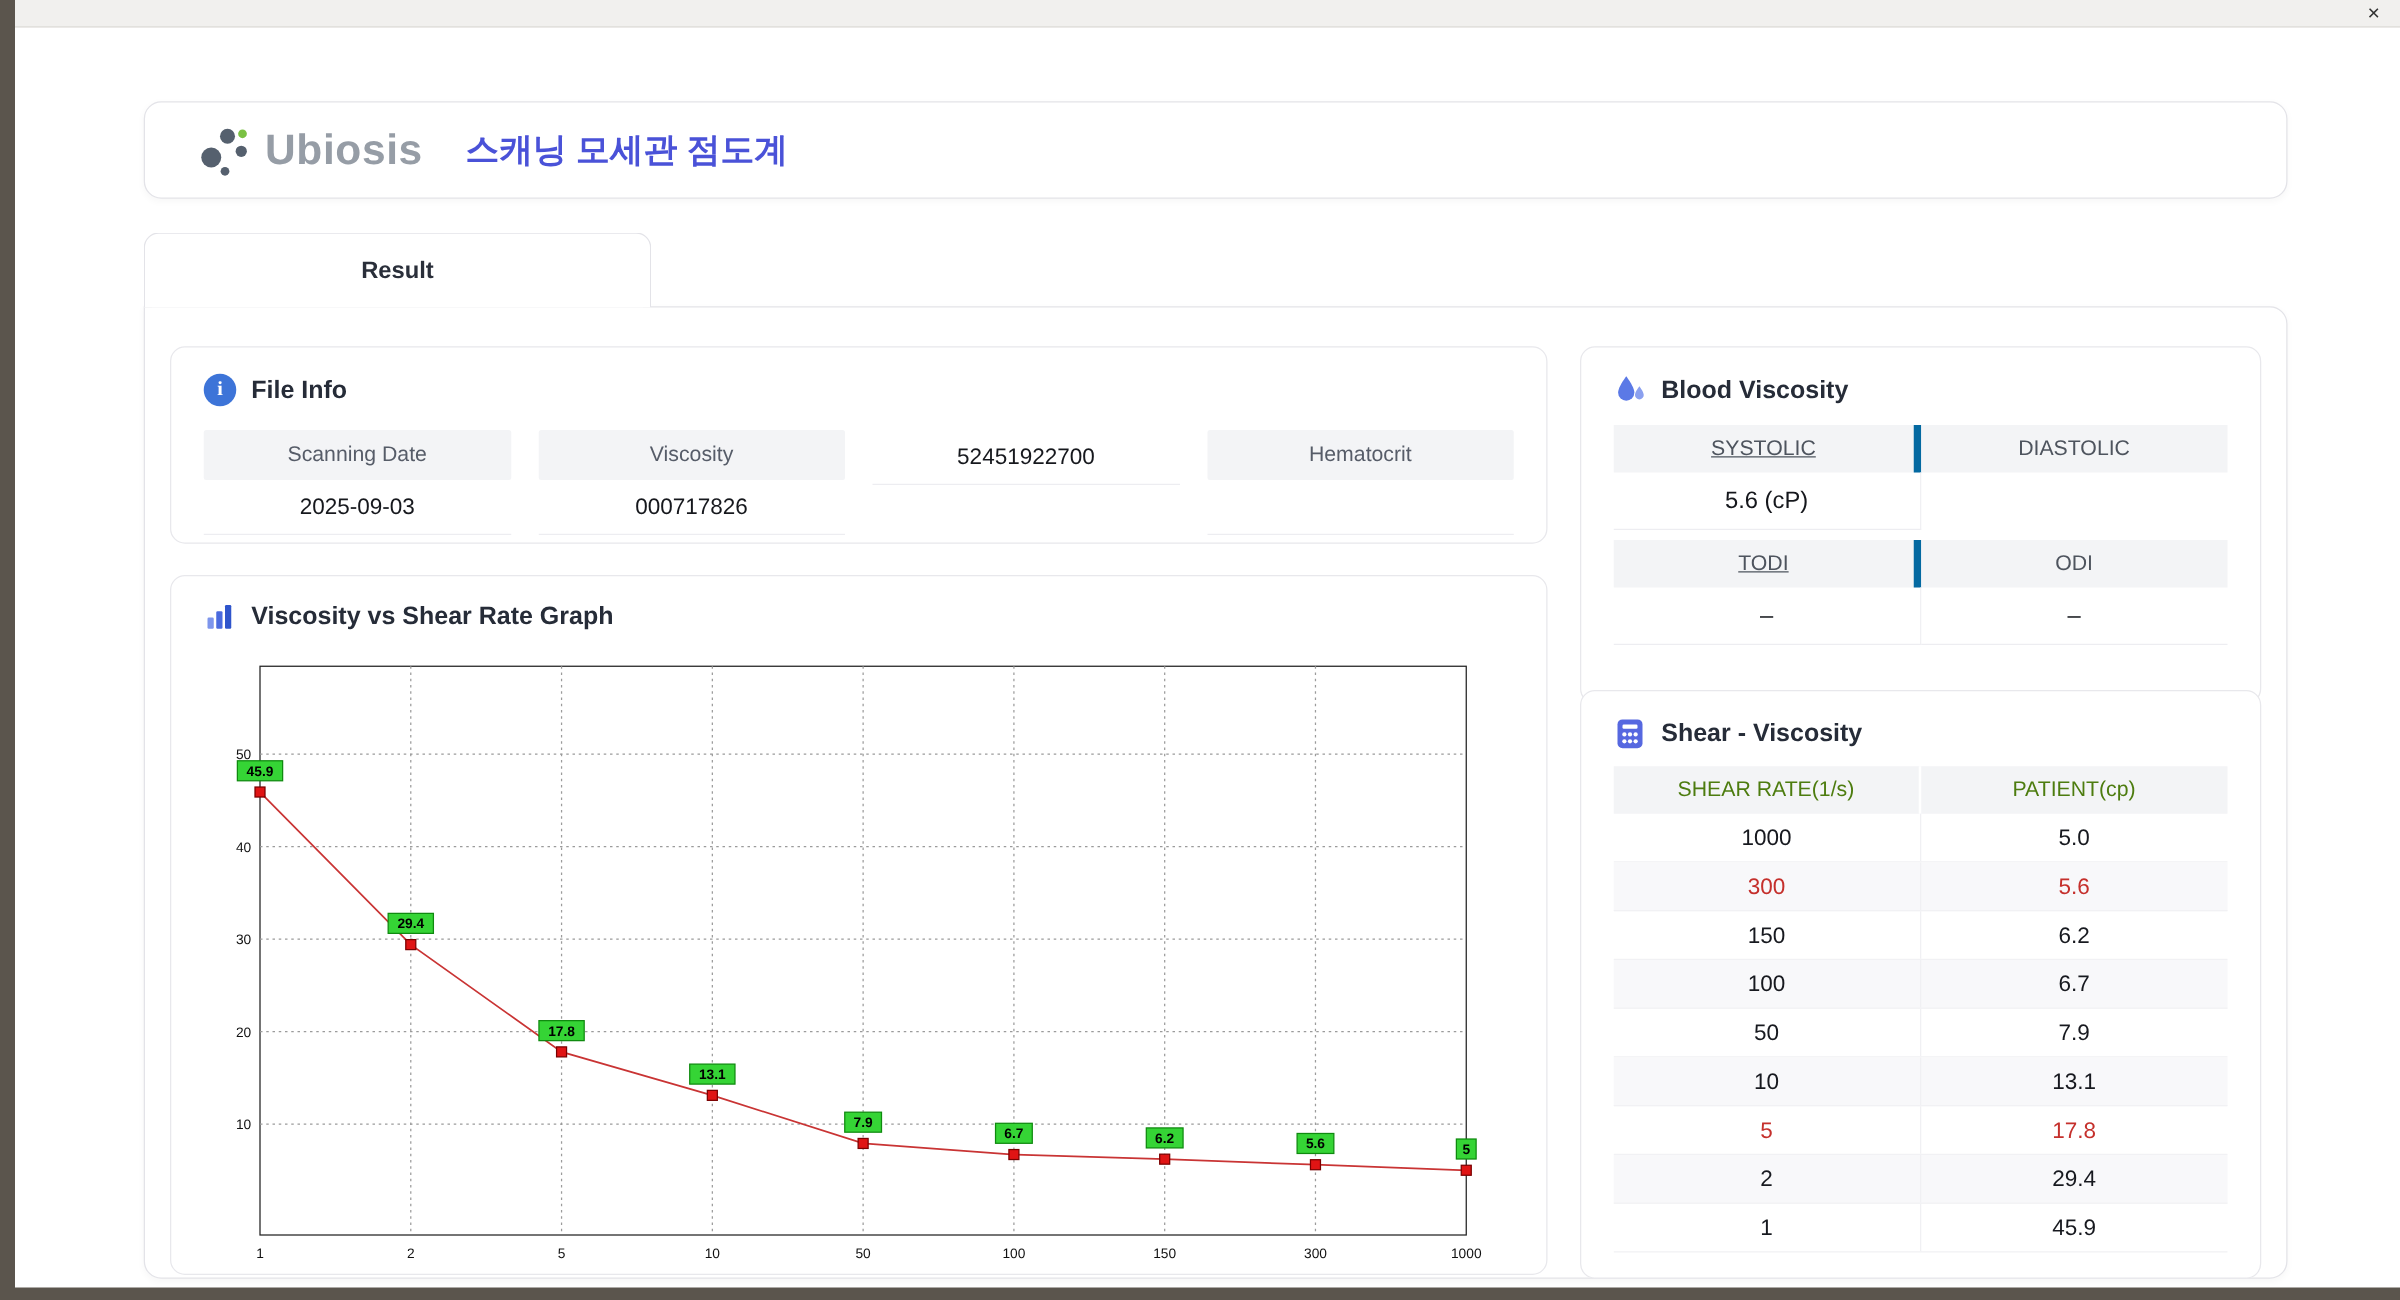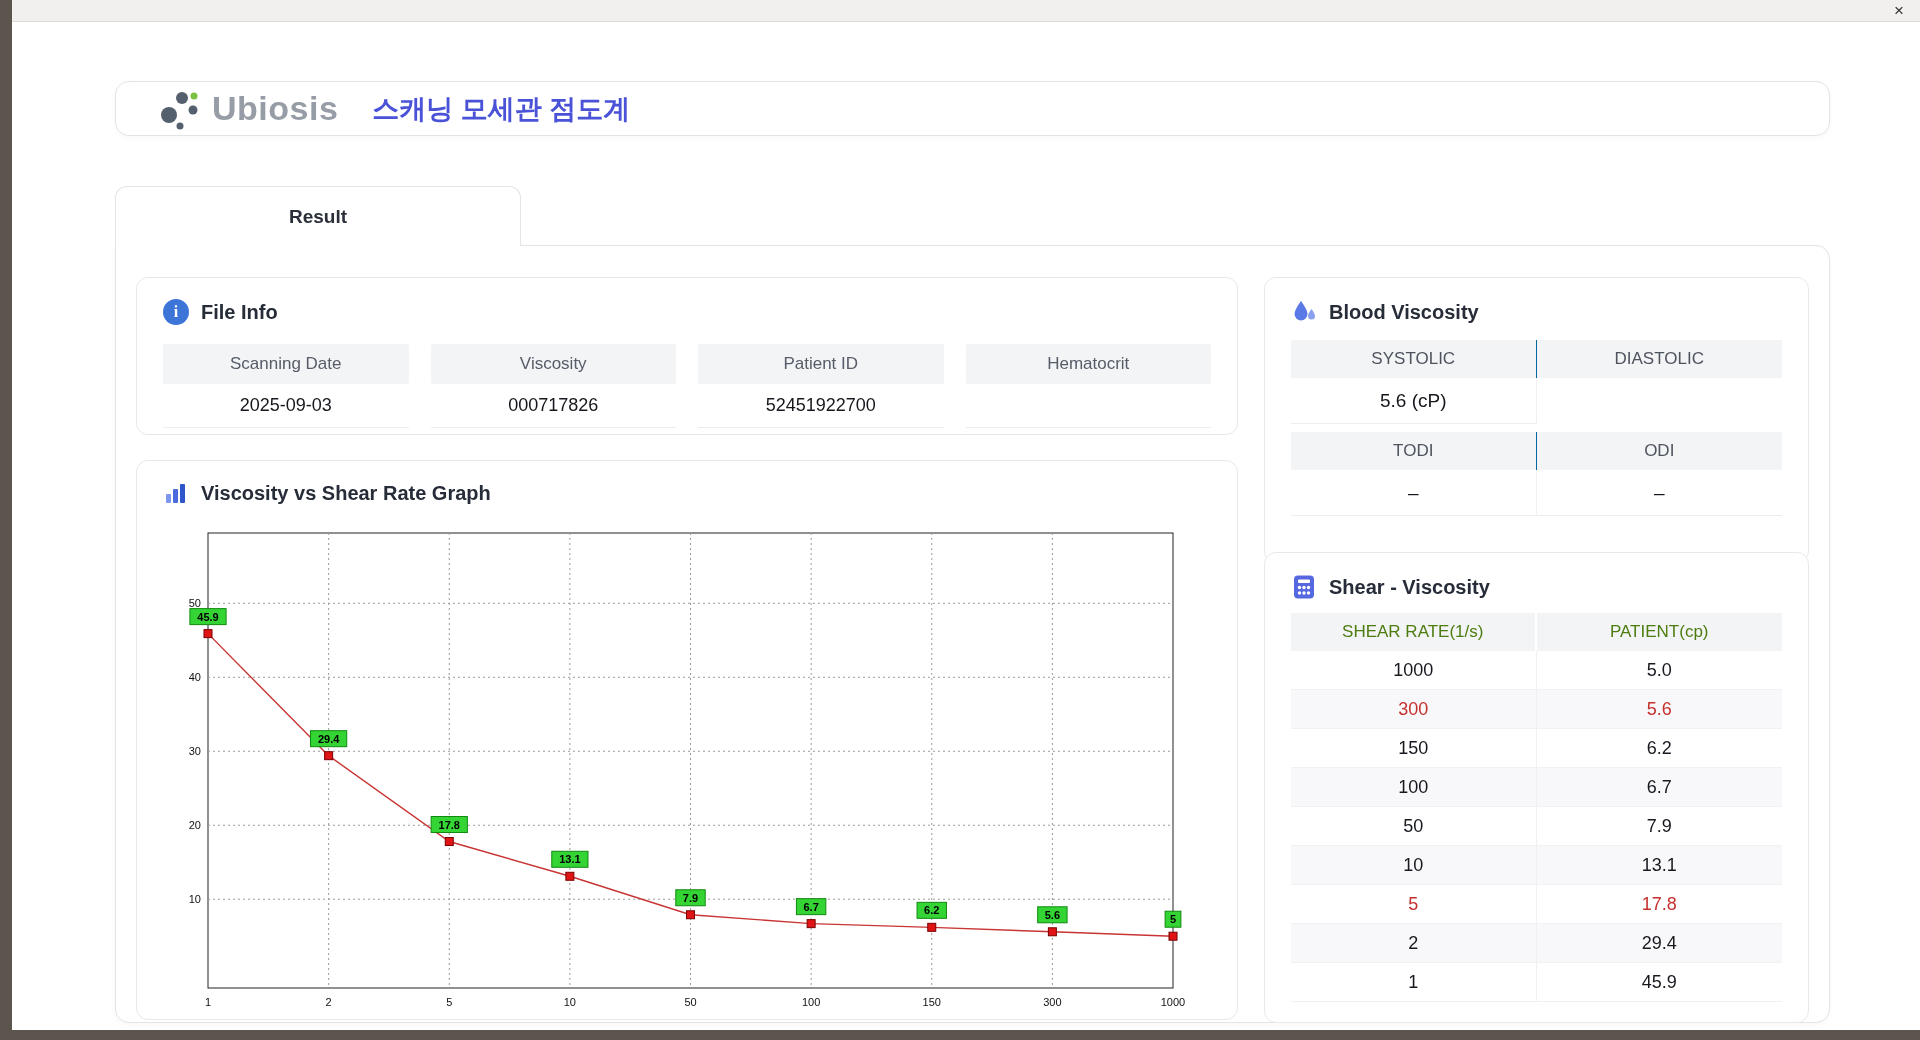--- a/index.html
+++ b/index.html
@@ -14,21 +14,21 @@
     background:#ffffff;
   }
   .titlebar{
     height:22px; background:#f1f0ee; border-bottom:1px solid #dddbd8; position:relative;
   }
   .close-x{
     position:absolute; right:16px; top:1px; font-size:17px; color:#333; cursor:pointer; line-height:20px;
   }
   
   .header-card{
-    position:absolute; left:103px; top:81px; width:1715px; height:55px;
+    position:absolute; left:103px; top:81px; width:1715px; height:78px;
     border:1px solid #e3e3e8; border-radius:14px; background:#fff;
     display:flex; align-items:center; padding:0 42px;
     box-shadow:0 2px 6px rgba(0,0,0,.03);
   }
   .logo{ display:flex; align-items:center; gap:10px; }
   .logo-text{
     font-size:34px; font-weight:bold; color:#969da6; letter-spacing:.5px;
   }
   .app-title{
     margin-left:34px; font-size:27px; font-weight:700; color:#4a52d8;
@@ -82,21 +82,21 @@
   .panel.graph .panel-head{ margin-bottom:6px; }
   
   .panel.blood{ left:1148px; top:31px; width:545px; height:286px; }
   .bv-table{ margin-top:14px; }
   .bv-row{ display:grid; grid-template-columns:1fr 1fr; }
   .bv-row.gap{ margin-top:8px; }
   .bv-head{
     background:#f3f4f6; height:38px; display:flex; align-items:center; justify-content:center;
     font-size:17px; color:#4e545e;
   }
-  .bv-head:first-child{ border-right:1px solid #0369a1; }
+  .bv-head:first-child{ border-right:6px solid #0369a1;text-decoration:underline; }
   .bv-val{
     height:46px; display:flex; align-items:center; justify-content:center;
     font-size:19px; color:#15171c; border-bottom:1px solid #ededf1;
   }
   .bv-val:first-child{ border-right:1px solid #f0f0f3; }
   
   .panel.shear{ left:1148px; top:306px; width:545px; height:471px; }
   .sv-heads{ margin-top:12px; display:grid; grid-template-columns:1fr 1fr; }
   .sv-head{
     background:#f3f4f6; height:38px; display:flex; align-items:center; justify-content:center;
@@ -150,21 +150,20 @@
       <div class="fi-grid">
           <div class="fi-field">
             <div class="fi-label">Scanning Date</div>
             <div class="fi-value">2025-09-03</div>
           </div>
           <div class="fi-field">
             <div class="fi-label">Viscosity</div>
             <div class="fi-value">000717826</div>
           </div>
           <div class="fi-field">
-            <div class="fi-label">Patient ID</div>
             <div class="fi-value">52451922700</div>
           </div>
           <div class="fi-field">
             <div class="fi-label">Hematocrit</div>
             <div class="fi-value"></div>
           </div>
         </div>
     </div>
 
     <div class="panel graph">

